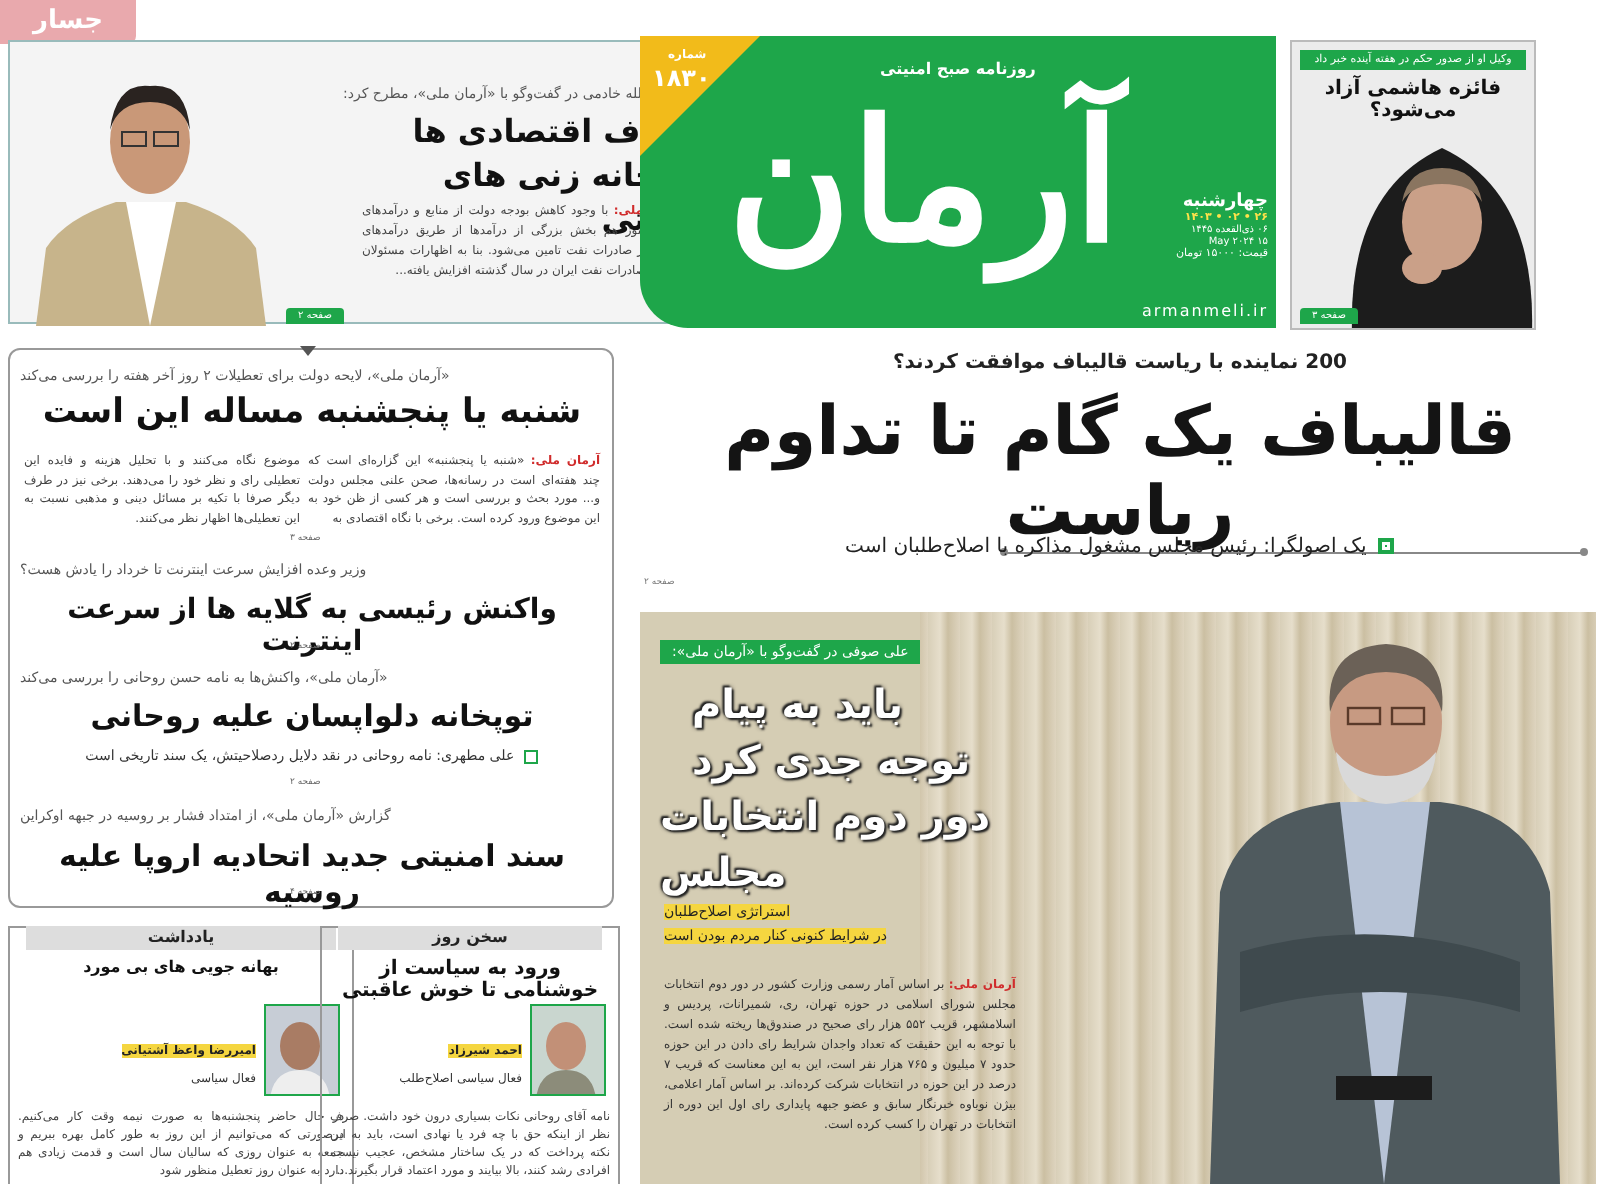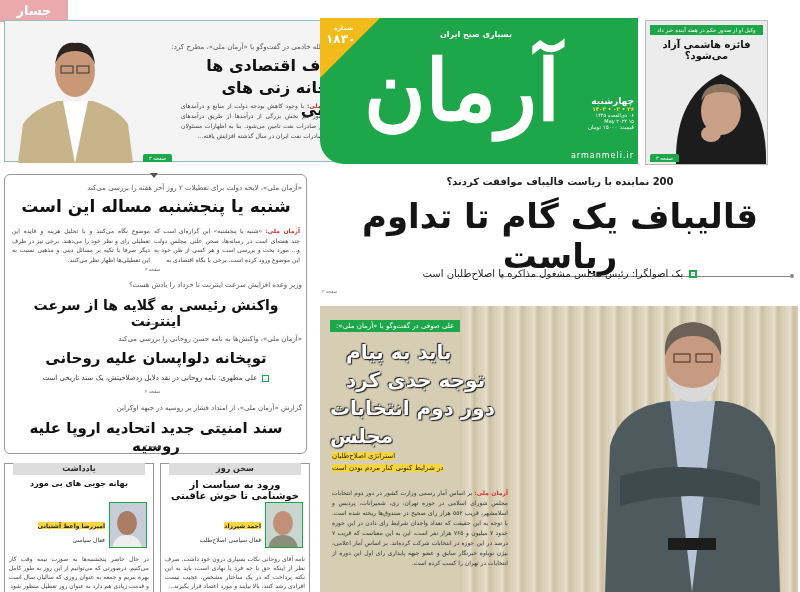--- a/index.html
+++ b/index.html
@@ -2,21 +2,21 @@
 <html><head>
 <meta charset="utf-8">
 <style>
 *{box-sizing:border-box;margin:0;padding:0}
 body{width:800px;height:592px;overflow:hidden;background:#fff;font-family:"DejaVu Sans",sans-serif;position:relative;direction:rtl}
 .abs{position:absolute}
 .page-tag{background:#1ea64a;color:#fff;font-size:5px;padding:1px 6px;border-radius:2px 2px 0 0}
 .divider{position:absolute;height:1px;background:#888;left:12px;right:8px}
 .divider:before,.divider:after{content:"";position:absolute;top:-2px;width:4px;height:4px;background:#888;border-radius:50%}
 .divider:before{left:-2px}.divider:after{right:-2px}
-.kicker{font-size:8px;color:#555;text-align:right}
+.kicker{font-size:8px;color:#555;text-align:left}
 .hl{font-weight:bold;color:#111;text-align:center}
 .body-txt{font-size:7px;line-height:11px;color:#444;text-align:justify}
 .red{color:#d02c2c;font-weight:bold}
 .yellow{background:#f5d640}
 </style>
 </head>
 <body>
 
 <div class="abs" style="left:0;top:0;width:68px;height:22px;background:#e9a9ad;color:#fff;font-weight:bold;font-size:13px;text-align:center;line-height:22px;border-radius:0 0 4px 0">
   <span>جسار</span>
@@ -42,21 +42,21 @@
     <span class="red">آرمان ملی:</span>
     <span>با وجود کاهش بودجه دولت از منابع و درآمدهای نفتی، هنوز هم بخش بزرگی از درآمدها از طریق درآمدهای حاصل از صادرات نفت تامین می‌شود. بنا به اظهارات مسئولان کشور، صادرات نفت ایران در سال گذشته افزایش یافته...</span>
   </div>
   <div class="abs page-tag" style="left:138px;bottom:-1px">صفحه ۲</div>
 </div>
 
 <div class="abs" style="left:320px;top:18px;width:318px;height:146px;background:#1ea64a;border-radius:0 0 0 24px;overflow:hidden">
   <div class="abs" style="left:0;top:0;width:0;height:0;border-top:60px solid #f2bb1a;border-right:60px solid transparent"></div>
   <div class="abs" style="left:14px;top:6px;font-size:6px;color:#fff;font-weight:bold">شماره</div>
   <div class="abs" style="left:6px;top:14px;font-size:12px;color:#fff;font-weight:bold">۱۸۳۰</div>
-  <div class="abs" style="left:120px;top:12px;font-size:8px;color:#fff;font-weight:bold">بسیاری صبح ایران</div>
+  <div class="abs" style="left:120px;top:12px;font-size:8px;color:#fff;font-weight:bold">روزنامه صبح امنیتی</div>
   <div class="abs" style="left:22px;top:18px;width:240px;text-align:center;font-family:'DejaVu Serif',serif;font-size:84px;line-height:110px;color:#fff;font-weight:bold;letter-spacing:-4px">آرمان ملی</div>
   <div class="abs" style="right:4px;top:78px;width:66px;text-align:right;color:#fff">
     <div style="font-size:9px;font-weight:bold">چهارشنبه</div>
     <div style="font-size:5.5px;color:#ffe24a;font-weight:bold">۲۶ • ۰۲ • ۱۴۰۳</div>
     <div style="font-size:5px">۰۶ ذی‌القعده ۱۴۴۵</div>
     <div style="font-size:5px">۱۵ May ۲۰۲۴</div>
     <div style="font-size:5.5px">قیمت: ۱۵۰۰۰ تومان</div>
   </div>
   <div class="abs" style="right:4px;bottom:4px;font-size:8px;color:#fff;direction:ltr;letter-spacing:1px">armanmeli.ir</div>
 </div>
@@ -101,21 +101,21 @@
   <span style="display:inline-block;width:7px;height:7px;border:1.5px solid #1ea64a;background:#fff;vertical-align:middle;margin-left:3px"></span>
   <span>علی مطهری: نامه روحانی در نقد دلایل ردصلاحیتش، یک سند تاریخی است</span>
 </div>
 <div class="abs" style="left:145px;top:389px;font-size:4.5px;color:#666">صفحه ۲</div>
 <div class="divider" style="top:397px;width:290px;left:10px"></div>
 
 <div class="abs kicker" style="left:10px;top:404px;width:292px;font-size:7px">گزارش «آرمان ملی»، از امتداد فشار بر روسیه در جبهه اوکراین</div>
 <div class="abs hl" style="left:10px;top:419px;width:292px;font-size:15px">سند امنیتی جدید اتحادیه اروپا علیه روسیه</div>
 <div class="abs" style="left:145px;top:444px;font-size:4.5px;color:#666">صفحه ۴</div>
 
-<div class="abs" style="left:4px;top:463px;width:150px;height:129px;border:1px solid #999;border-bottom:none">
+<div class="abs" style="left:4px;top:463px;width:173px;height:129px;border:1px solid #999;border-bottom:none">
   <div class="abs" style="left:8px;right:8px;top:-1px;height:12px;background:#ddd;text-align:center;font-size:8px;font-weight:bold;line-height:12px;color:#222">
     <span>یادداشت</span>
   </div>
   <div class="abs" style="left:4px;right:4px;top:15px;text-align:center;font-size:8px;font-weight:bold;color:#111">بهانه جویی های بی مورد</div>
   <div class="abs" style="right:6px;top:38px;width:38px;height:46px;border:1.5px solid #1ea64a;background:#c7cdd6;overflow:hidden">
     <svg width="38" height="46" viewBox="0 0 38 46">
         <ellipse cx="19" cy="20" rx="10" ry="12" fill="#a97c64"></ellipse>
         <path d="M4 46 Q6 32 19 32 Q32 32 34 46Z" fill="#eee"></path>
       </svg>
   </div>

